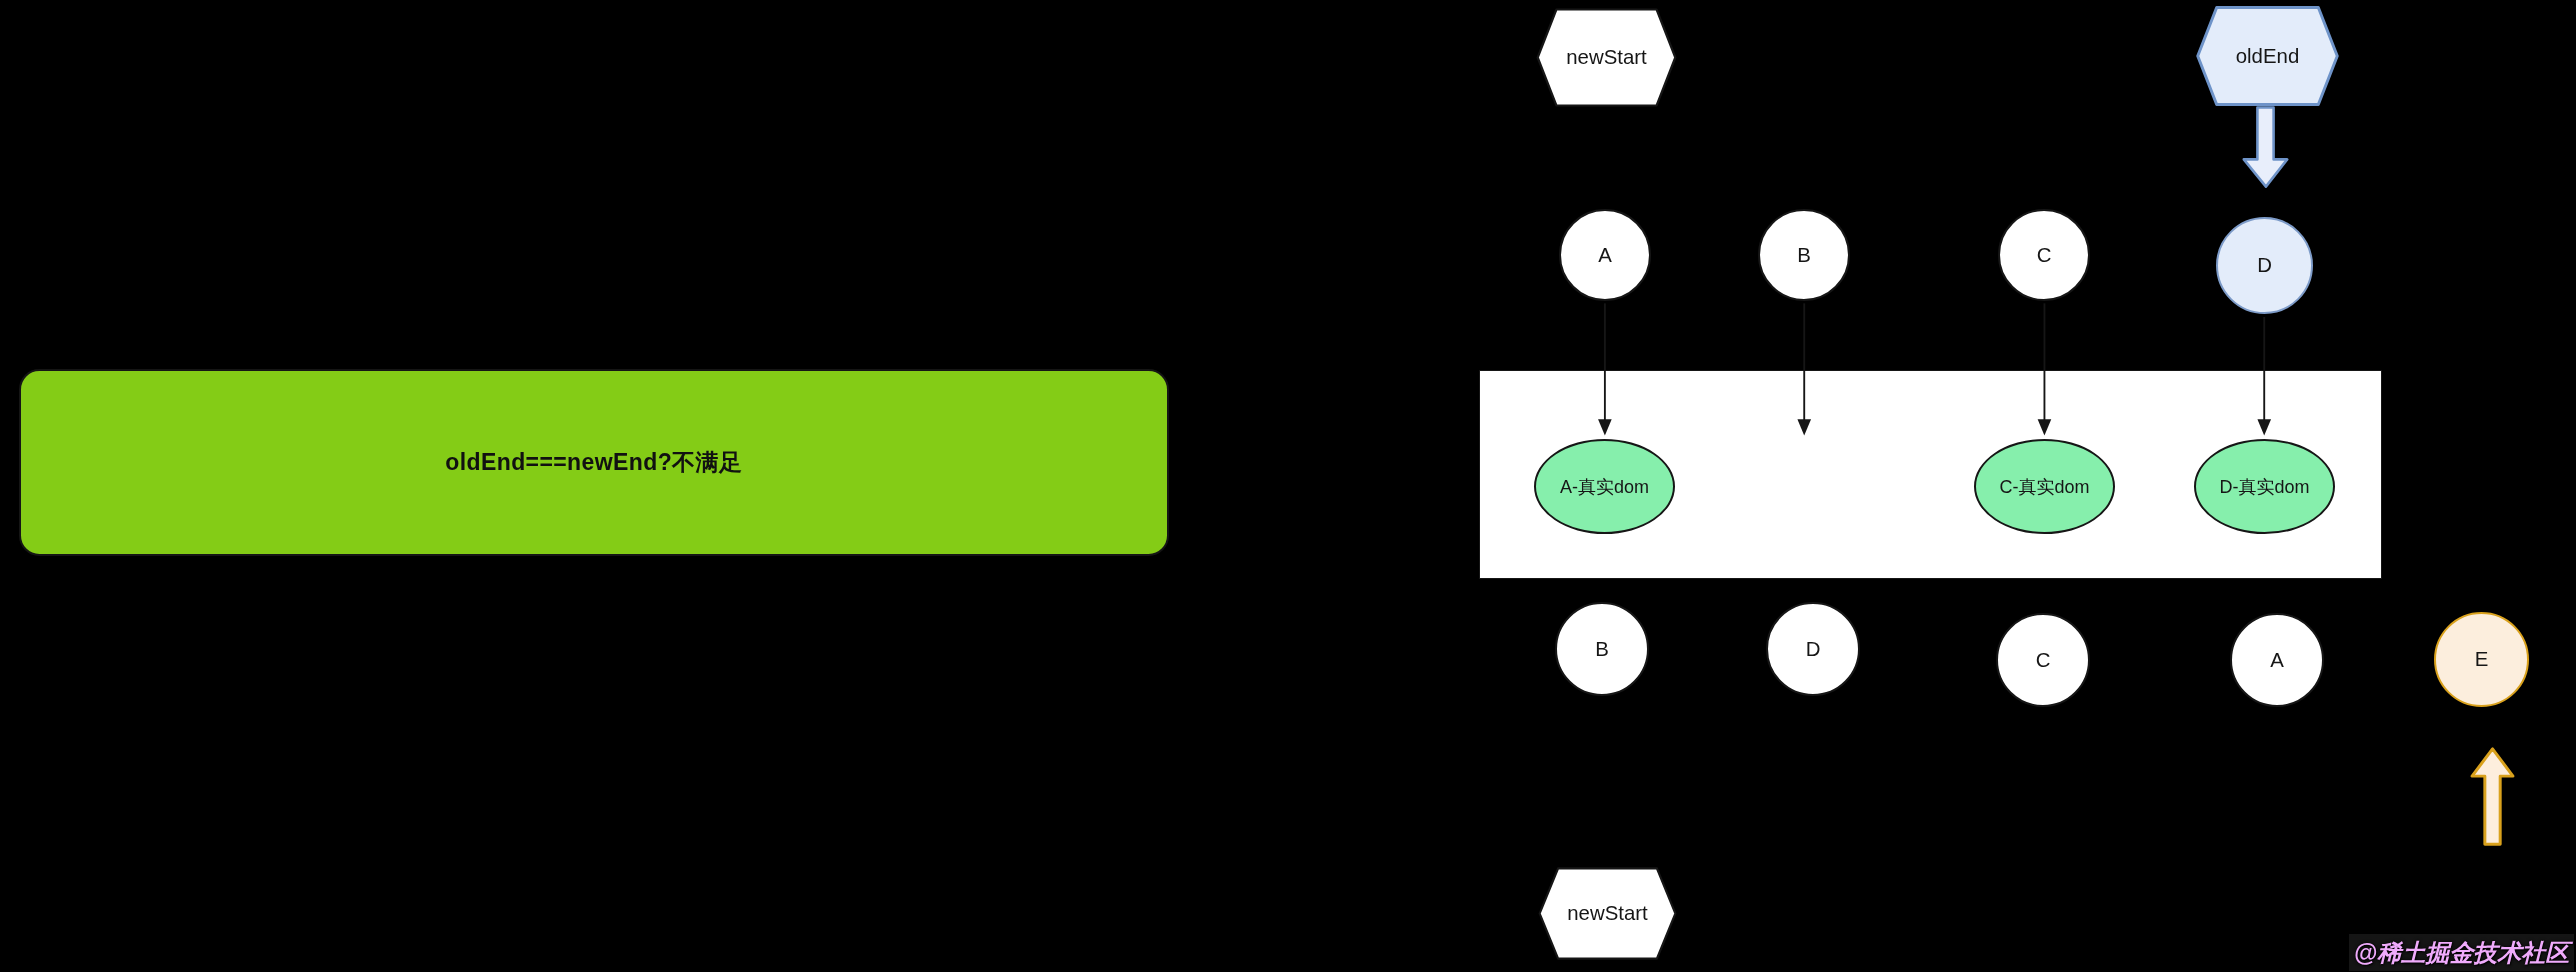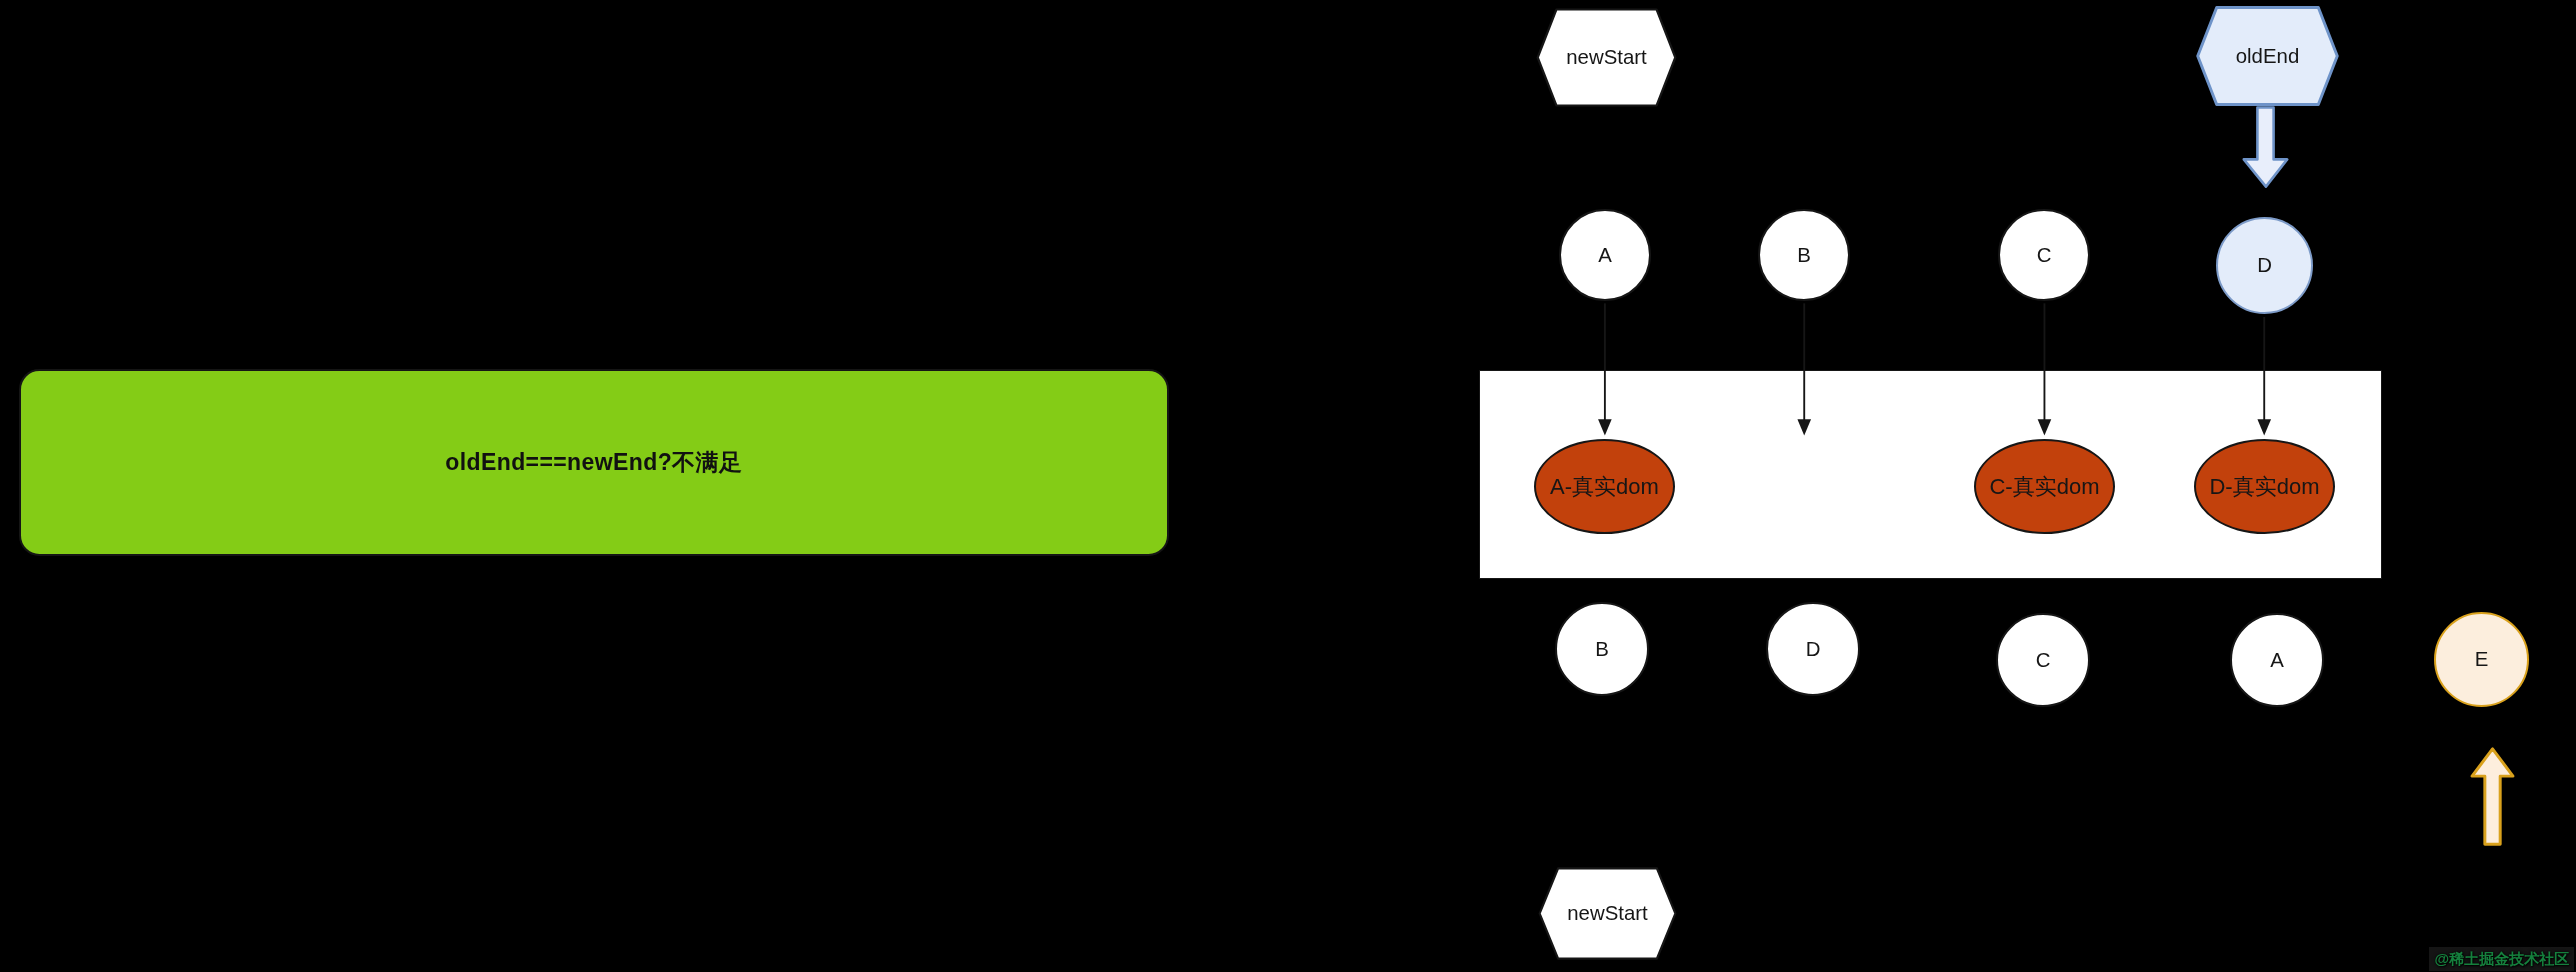--- a/index.html
+++ b/index.html
@@ -100,40 +100,41 @@
     width: 903px; height: 209px;
     background: #ffffff;
     border: 1.7px solid #161616;
     box-sizing: border-box;
   }
   .ellipse {
     position: absolute;
     width: 141px; height: 95px;
     border-radius: 50%;
     box-sizing: border-box;
-    background: #c2410c;
+    background: #86efac;
     border: 2px solid #161616;
     display: flex;
     align-items: center;
     justify-content: center;
-    font-size: 22px;
+    font-size: 18px;
     color: #161616;
   }
 
   
   .watermark {
     position: absolute;
     right: 1.7px; bottom: 1.7px;
     padding: 2.6px 5.1px;
-    font-size: 15px;
+    font-size: 24px;
     font-weight: bold;
-    color: #15803d;
+    color: #f0abfc;
     background: rgba(70,70,70,0.30);
     text-shadow: 0 0 3.4px #000, 0.9px 0.9px 1.7px #000;
     white-space: nowrap;
+    font-style: italic;
   }
 </style>
 </head>
 <body>
 
 <div class="canvas">
 
   <div class="callout">
     <span class="callout-text">oldEnd===newEnd?不满足</span>
   </div>

